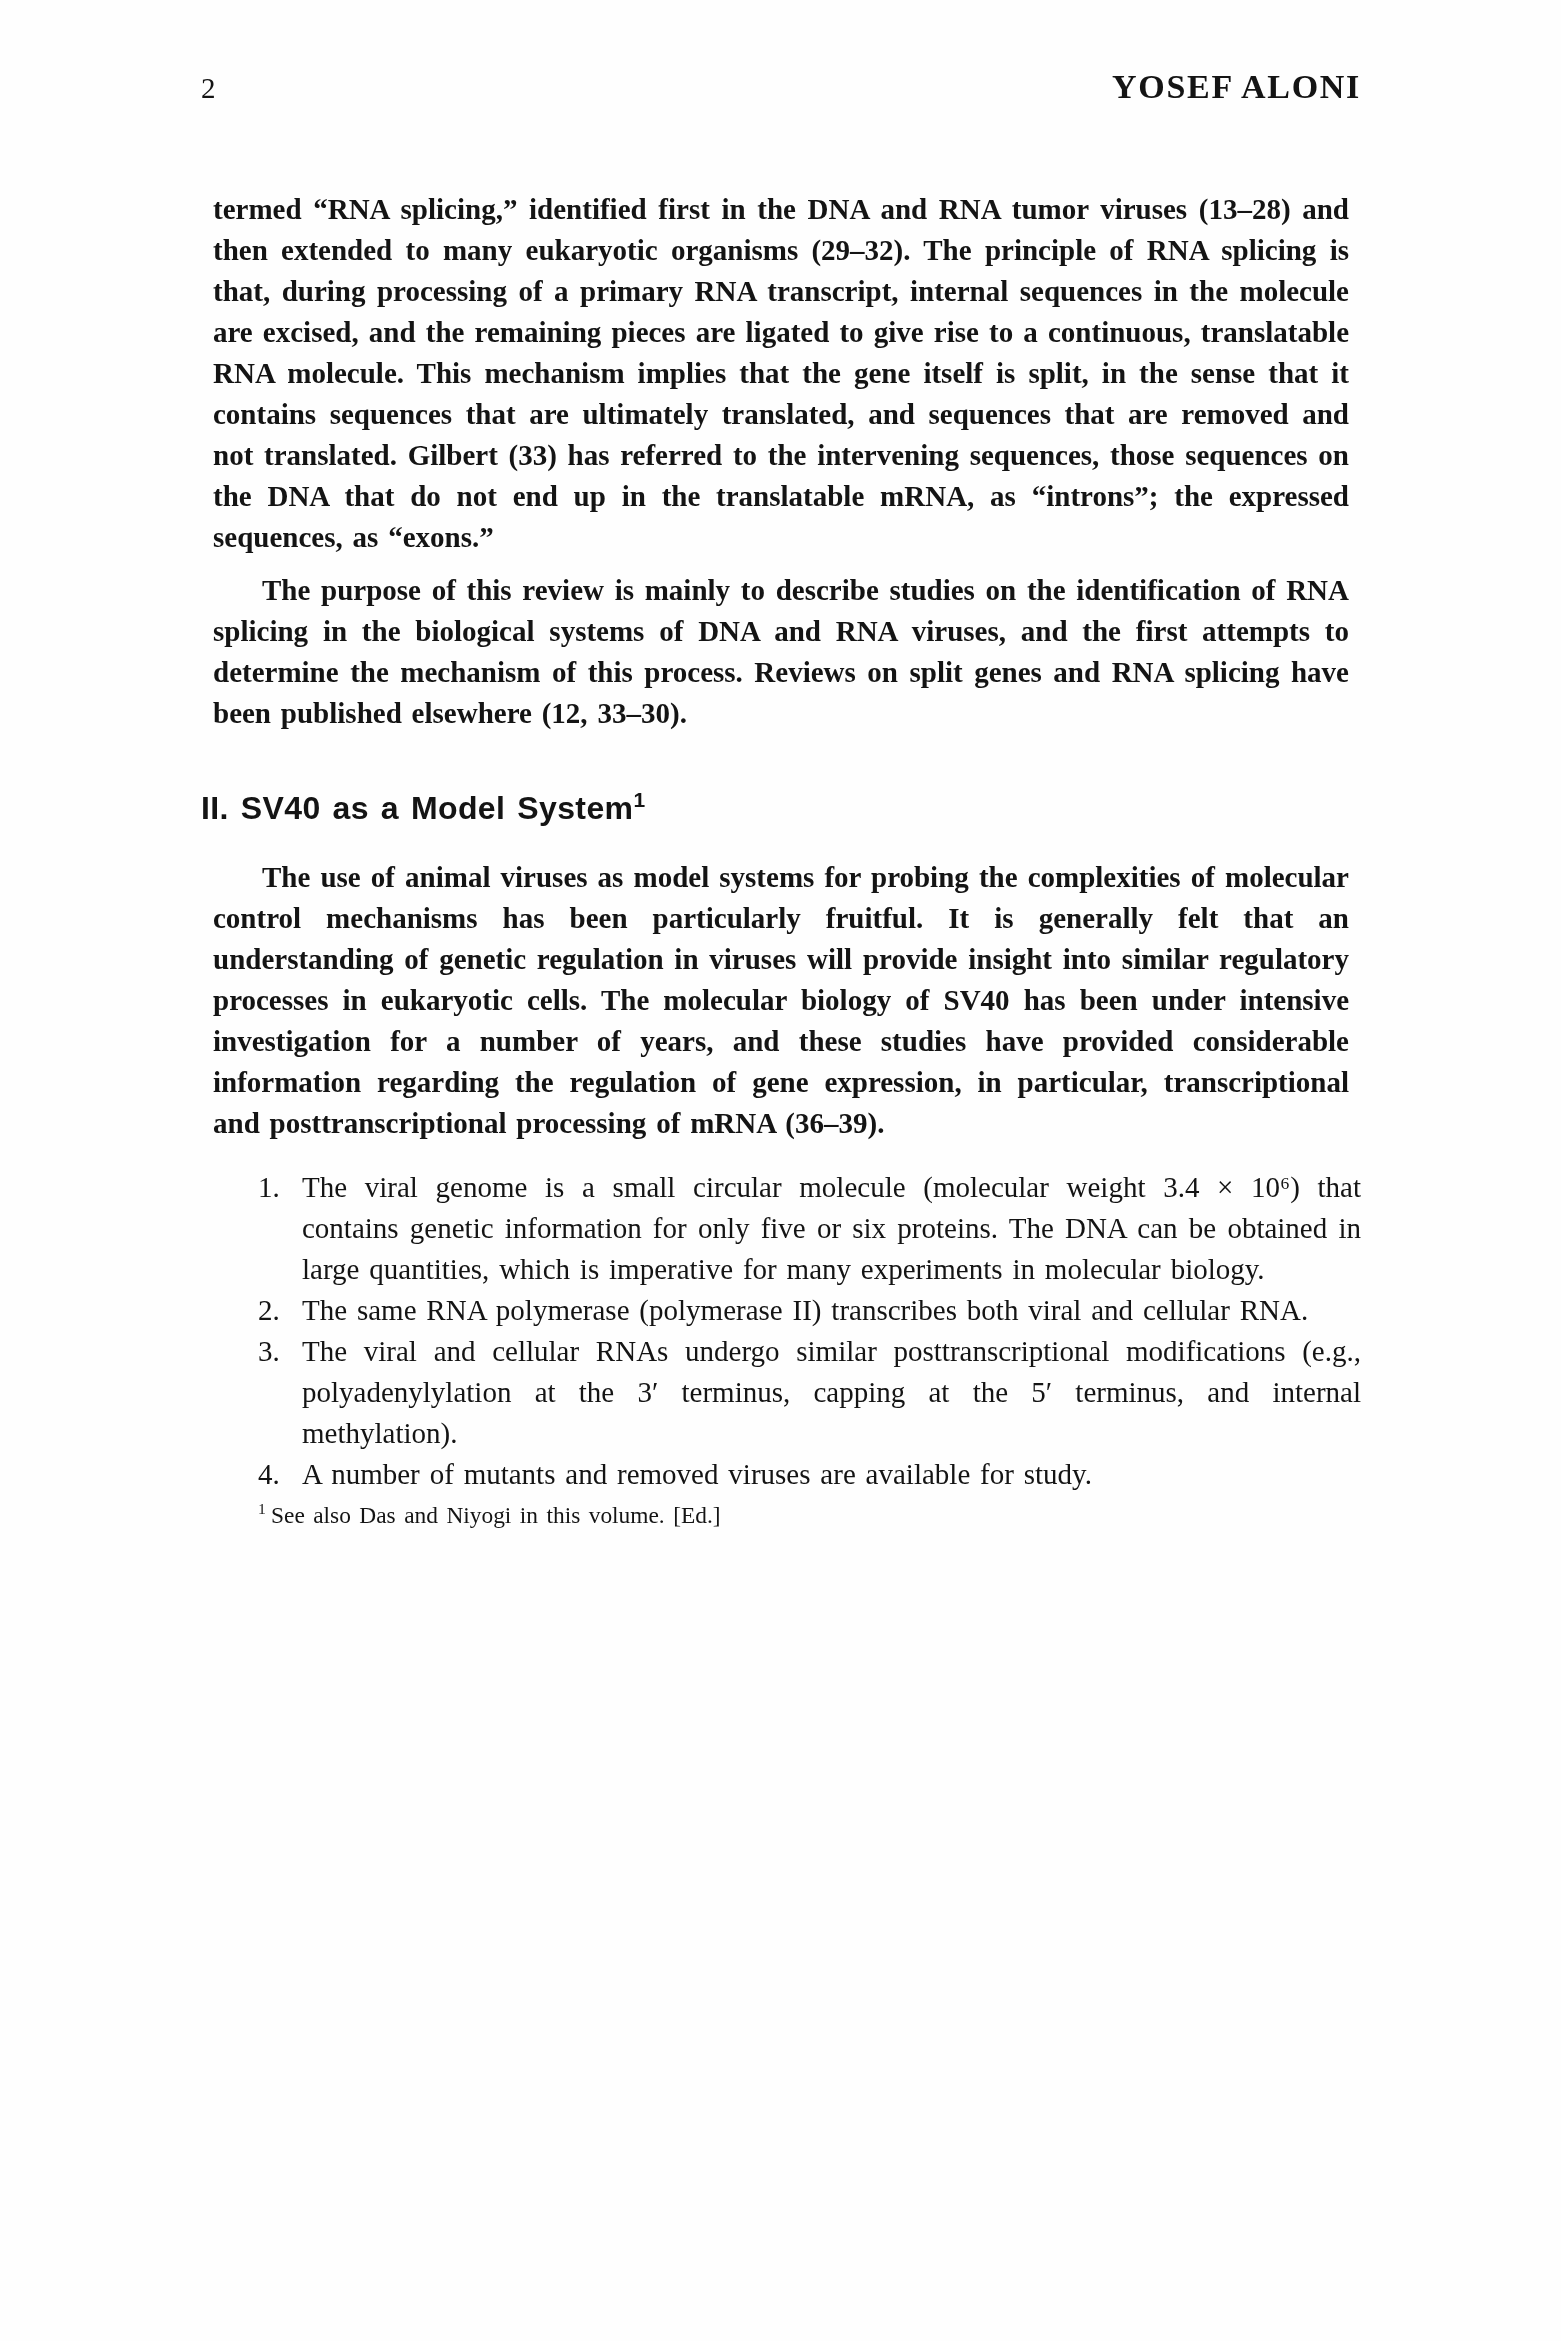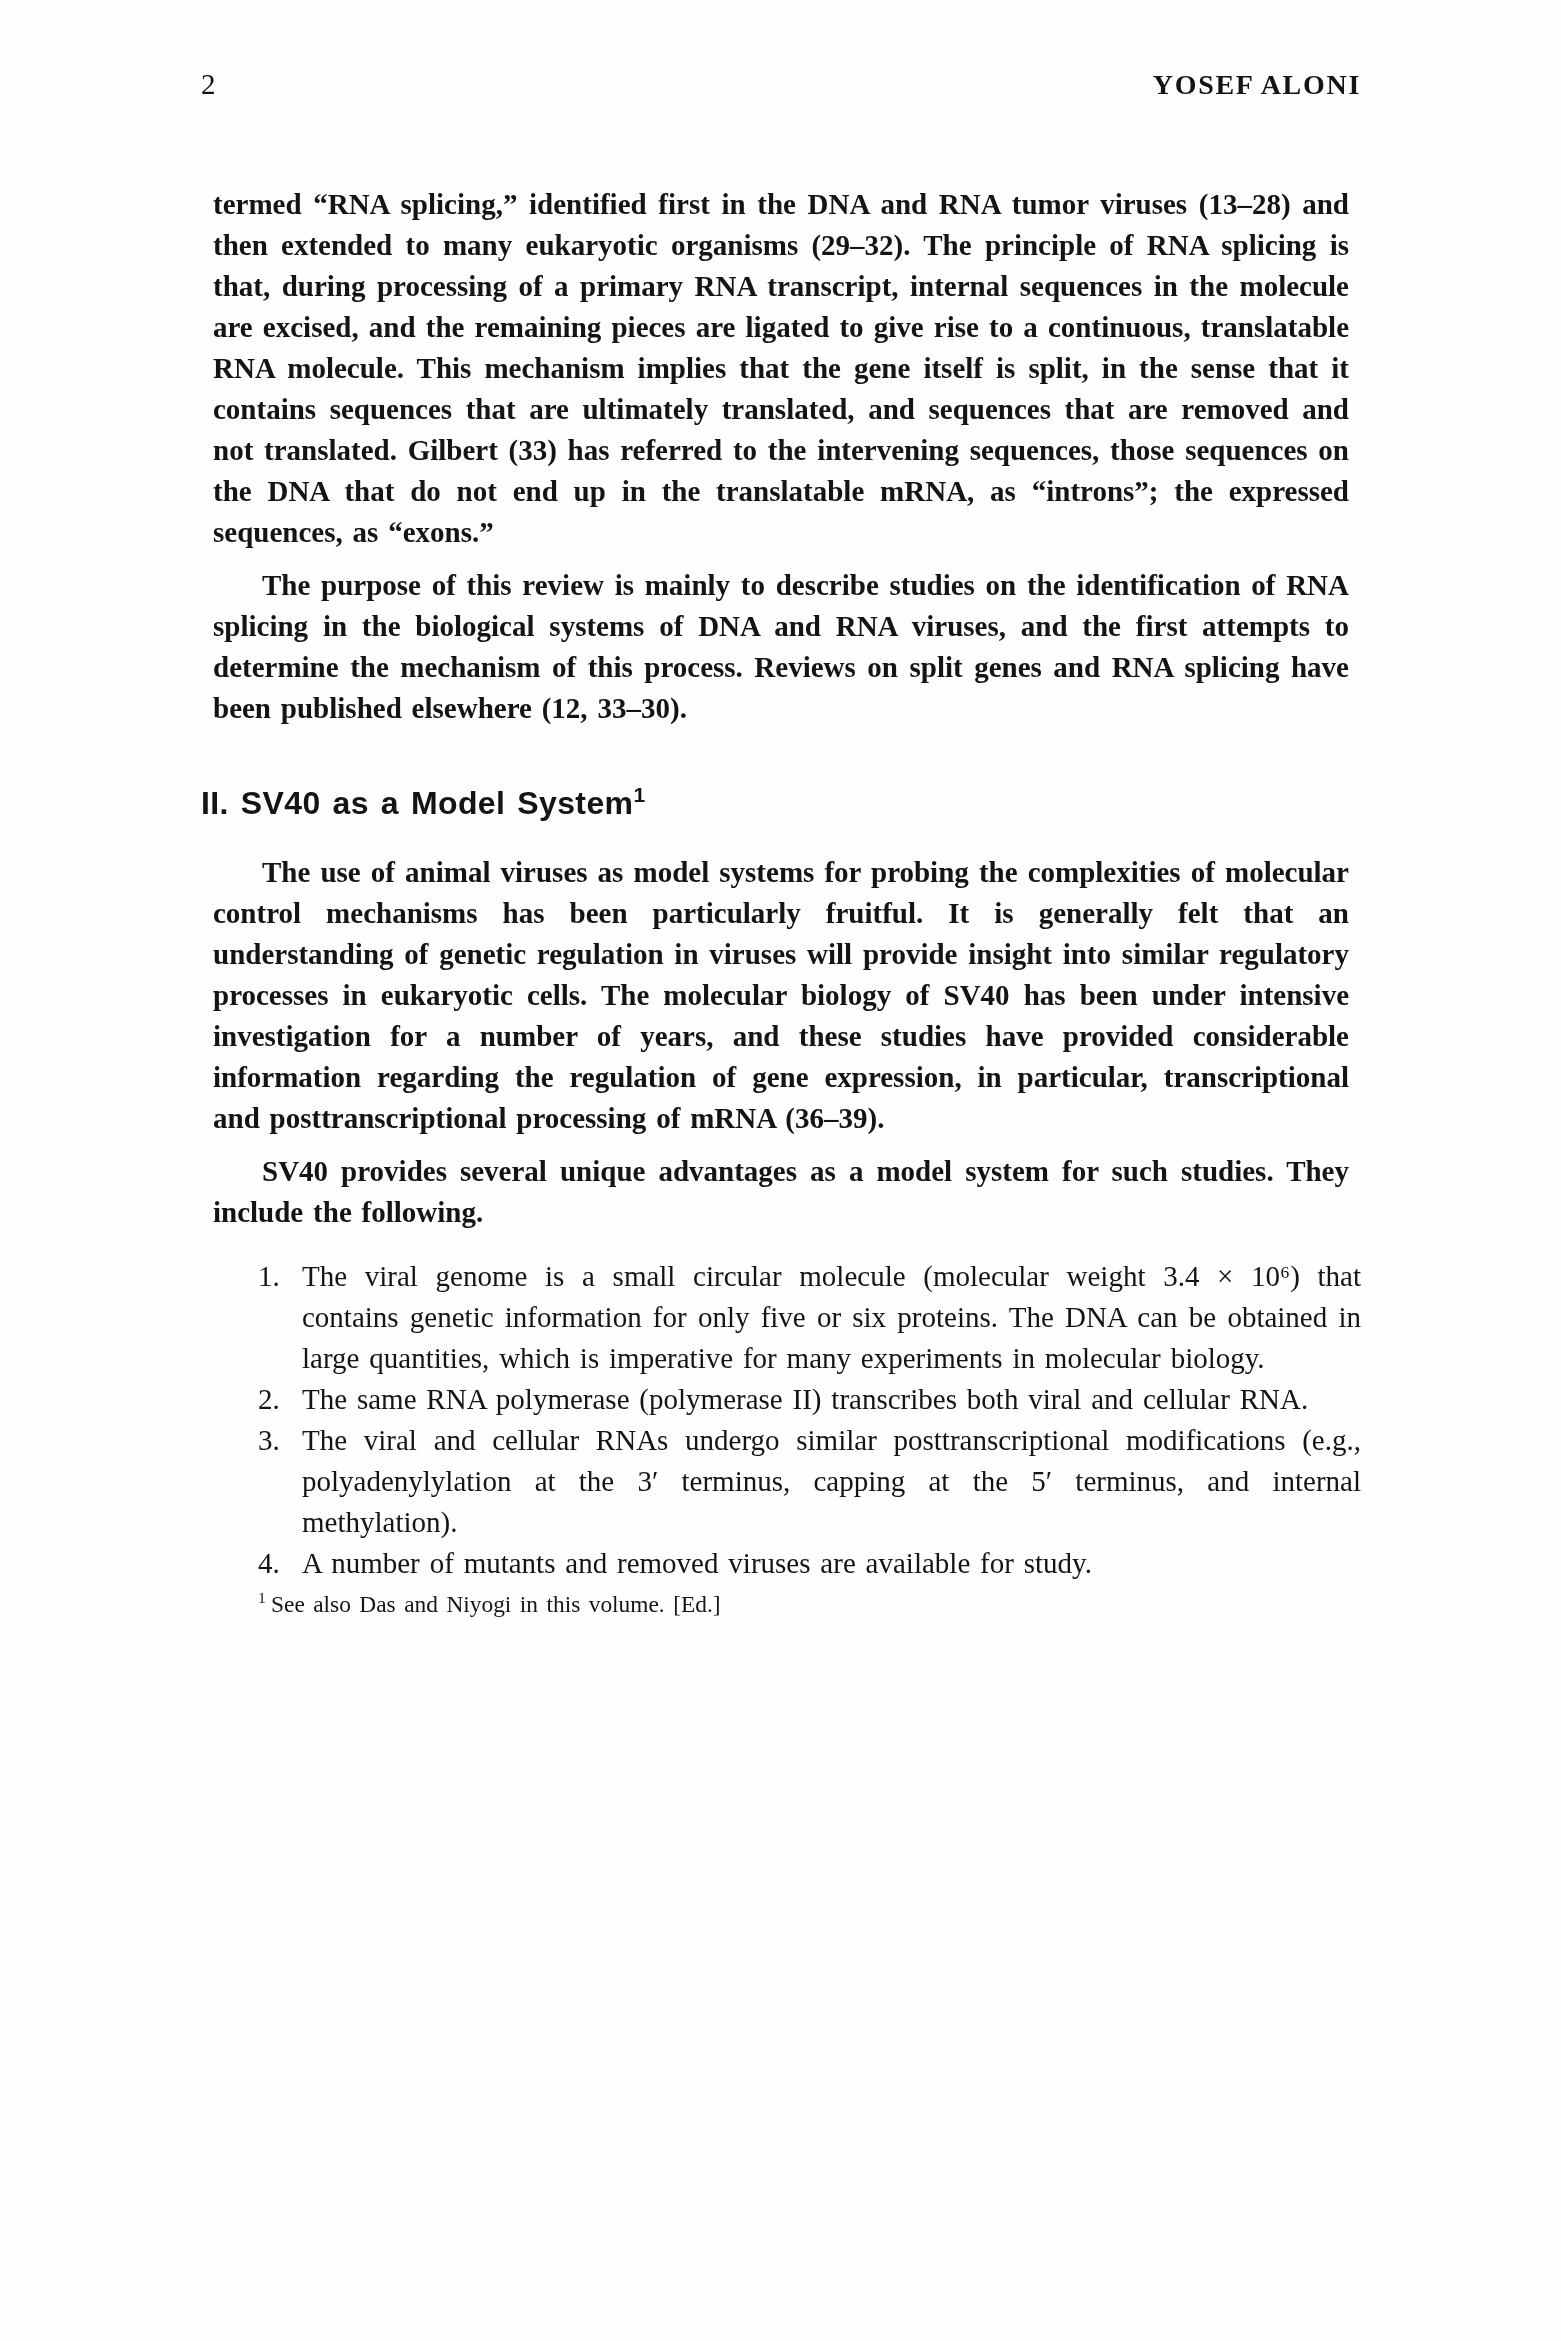--- a/index.html
+++ b/index.html
@@ -22,21 +22,21 @@
     display: flex;
     justify-content: space-between;
     align-items: baseline;
     font-size: 28px;
     margin-bottom: 83px;
   }
   .running-header .page-number {
     font-size: 29px;
   }
   .running-header .running-head {
-    font-size: 28px;
+    font-size: 34px;
     letter-spacing: 1.7px;
     font-weight: bold;
   }
   .body-text {
     font-size: 29px;
     line-height: 41px;
     text-align: justify;
     word-spacing: 2.6px;
   }
   .para {
@@ -103,21 +103,20 @@
   <main class="body-text">
 
     <p class="para no-indent">termed “RNA splicing,” identified first in the DNA and RNA tumor viruses (13–28) and then extended to many eukaryotic organisms (29–32). The principle of RNA splicing is that, during processing of a primary RNA transcript, internal sequences in the molecule are excised, and the remaining pieces are ligated to give rise to a continuous, translatable RNA molecule. This mechanism implies that the gene itself is split, in the sense that it contains sequences that are ultimately translated, and sequences that are removed and not translated. Gilbert (33) has referred to the intervening sequences, those sequences on the DNA that do not end up in the translatable mRNA, as “introns”; the expressed sequences, as “exons.”</p>
 
     <p class="para">The purpose of this review is mainly to describe studies on the identification of RNA splicing in the biological systems of DNA and RNA viruses, and the first attempts to determine the mechanism of this process. Reviews on split genes and RNA splicing have been published elsewhere (12, 33–30).</p>
 
     <h2 class="section-heading"><span>II. SV40 as a Model System</span><sup>1</sup></h2>
 
     <p class="para">The use of animal viruses as model systems for probing the complexities of molecular control mechanisms has been particularly fruitful. It is generally felt that an understanding of genetic regulation in viruses will provide insight into similar regulatory processes in eukaryotic cells. The molecular biology of SV40 has been under intensive investigation for a number of years, and these studies have provided considerable information regarding the regulation of gene expression, in particular, transcriptional and posttranscriptional processing of mRNA (36–39).</p>
 
-    <p class="para">SV40 provides several unique advantages as a model system for such studies. They include the following.</p>
 
     <ol class="adv-list">
       <li class="list-item">
         <span class="item-number">1.</span>
         <span class="item-text">The viral genome is a small circular molecule (molecular weight 3.4 × 10⁶) that contains genetic information for only five or six proteins. The DNA can be obtained in large quantities, which is imperative for many experiments in molecular biology.</span>
       </li>
       <li class="list-item">
         <span class="item-number">2.</span>
         <span class="item-text">The same RNA polymerase (polymerase II) transcribes both viral and cellular RNA.</span>
       </li>

